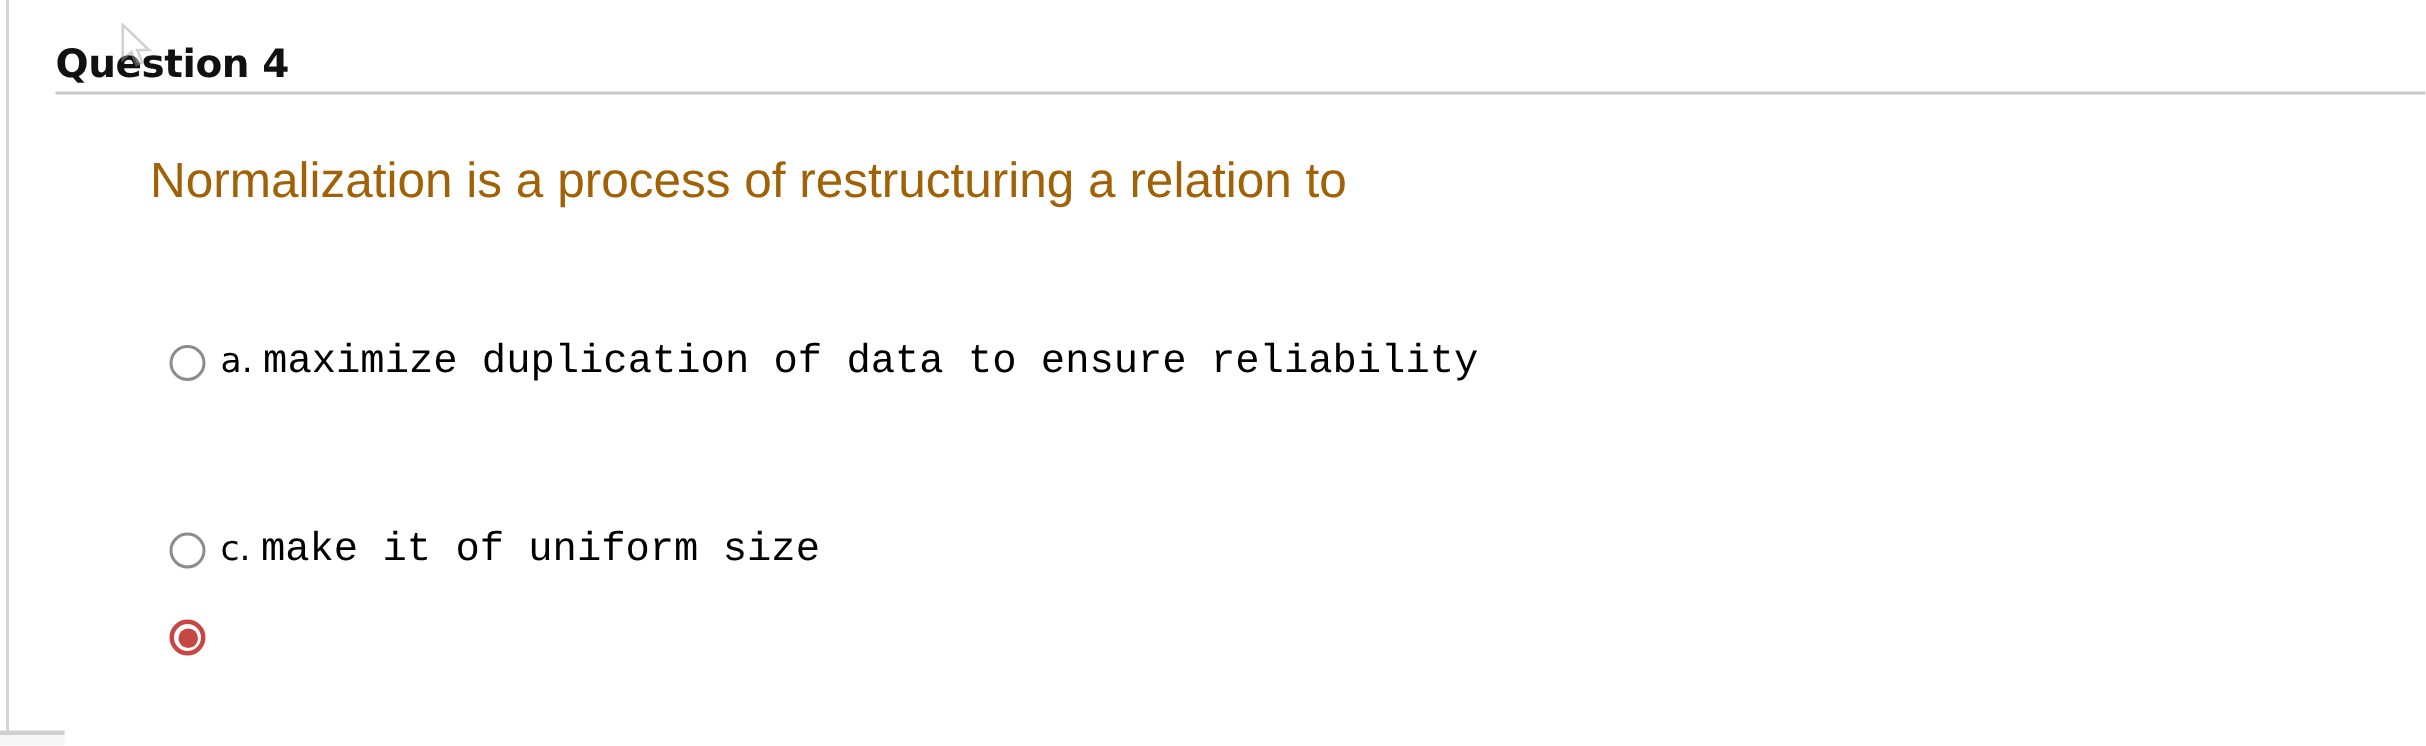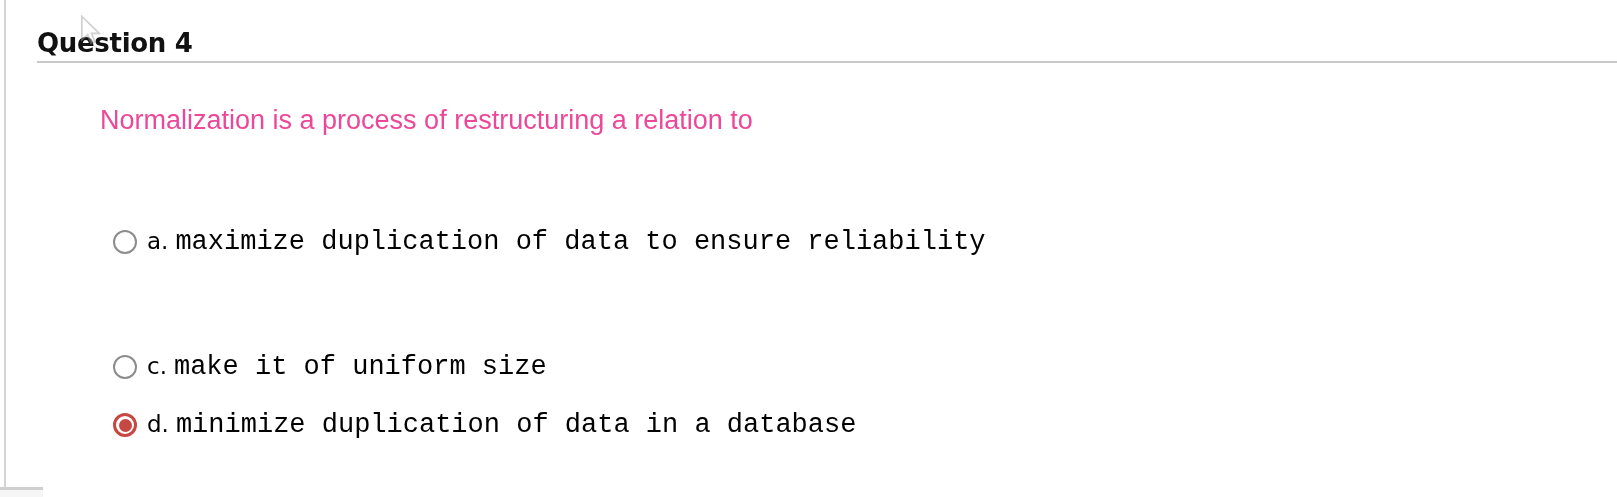--- a/index.html
+++ b/index.html
@@ -42,21 +42,21 @@
 
   
   .cursor{
     position:absolute;left:80px;top:15px;width:24px;height:32px;
     opacity:0.45;
   }
 
   
   .q-prompt{
     position:absolute;left:100px;top:104px;
-    font-size:27px;line-height:32px;color:#ec4899;
+    font-size:33px;line-height:32px;color:#a16207;
     white-space:nowrap;
   }
 
   
   .option{
     position:absolute;left:113px;height:48px;
     display:flex;align-items:center;
     cursor:pointer;white-space:nowrap;
   }
   .option .radio{
@@ -108,19 +108,18 @@
   </div>
 
 
   <div class="option opt-c">
     <span class="radio"></span>
     <span class="opt-line"><span class="letter">c.</span><span class="opt-text">make it of uniform size</span></span>
   </div>
 
   <div class="option opt-d selected">
     <span class="radio"></span>
-    <span class="opt-line"><span class="letter">d.</span><span class="opt-text">minimize duplication of data in a database</span></span>
   </div>
 
   <div class="corner-band"></div>
   <div class="corner-fill"></div>
 
 </div>
 
 </body></html>

